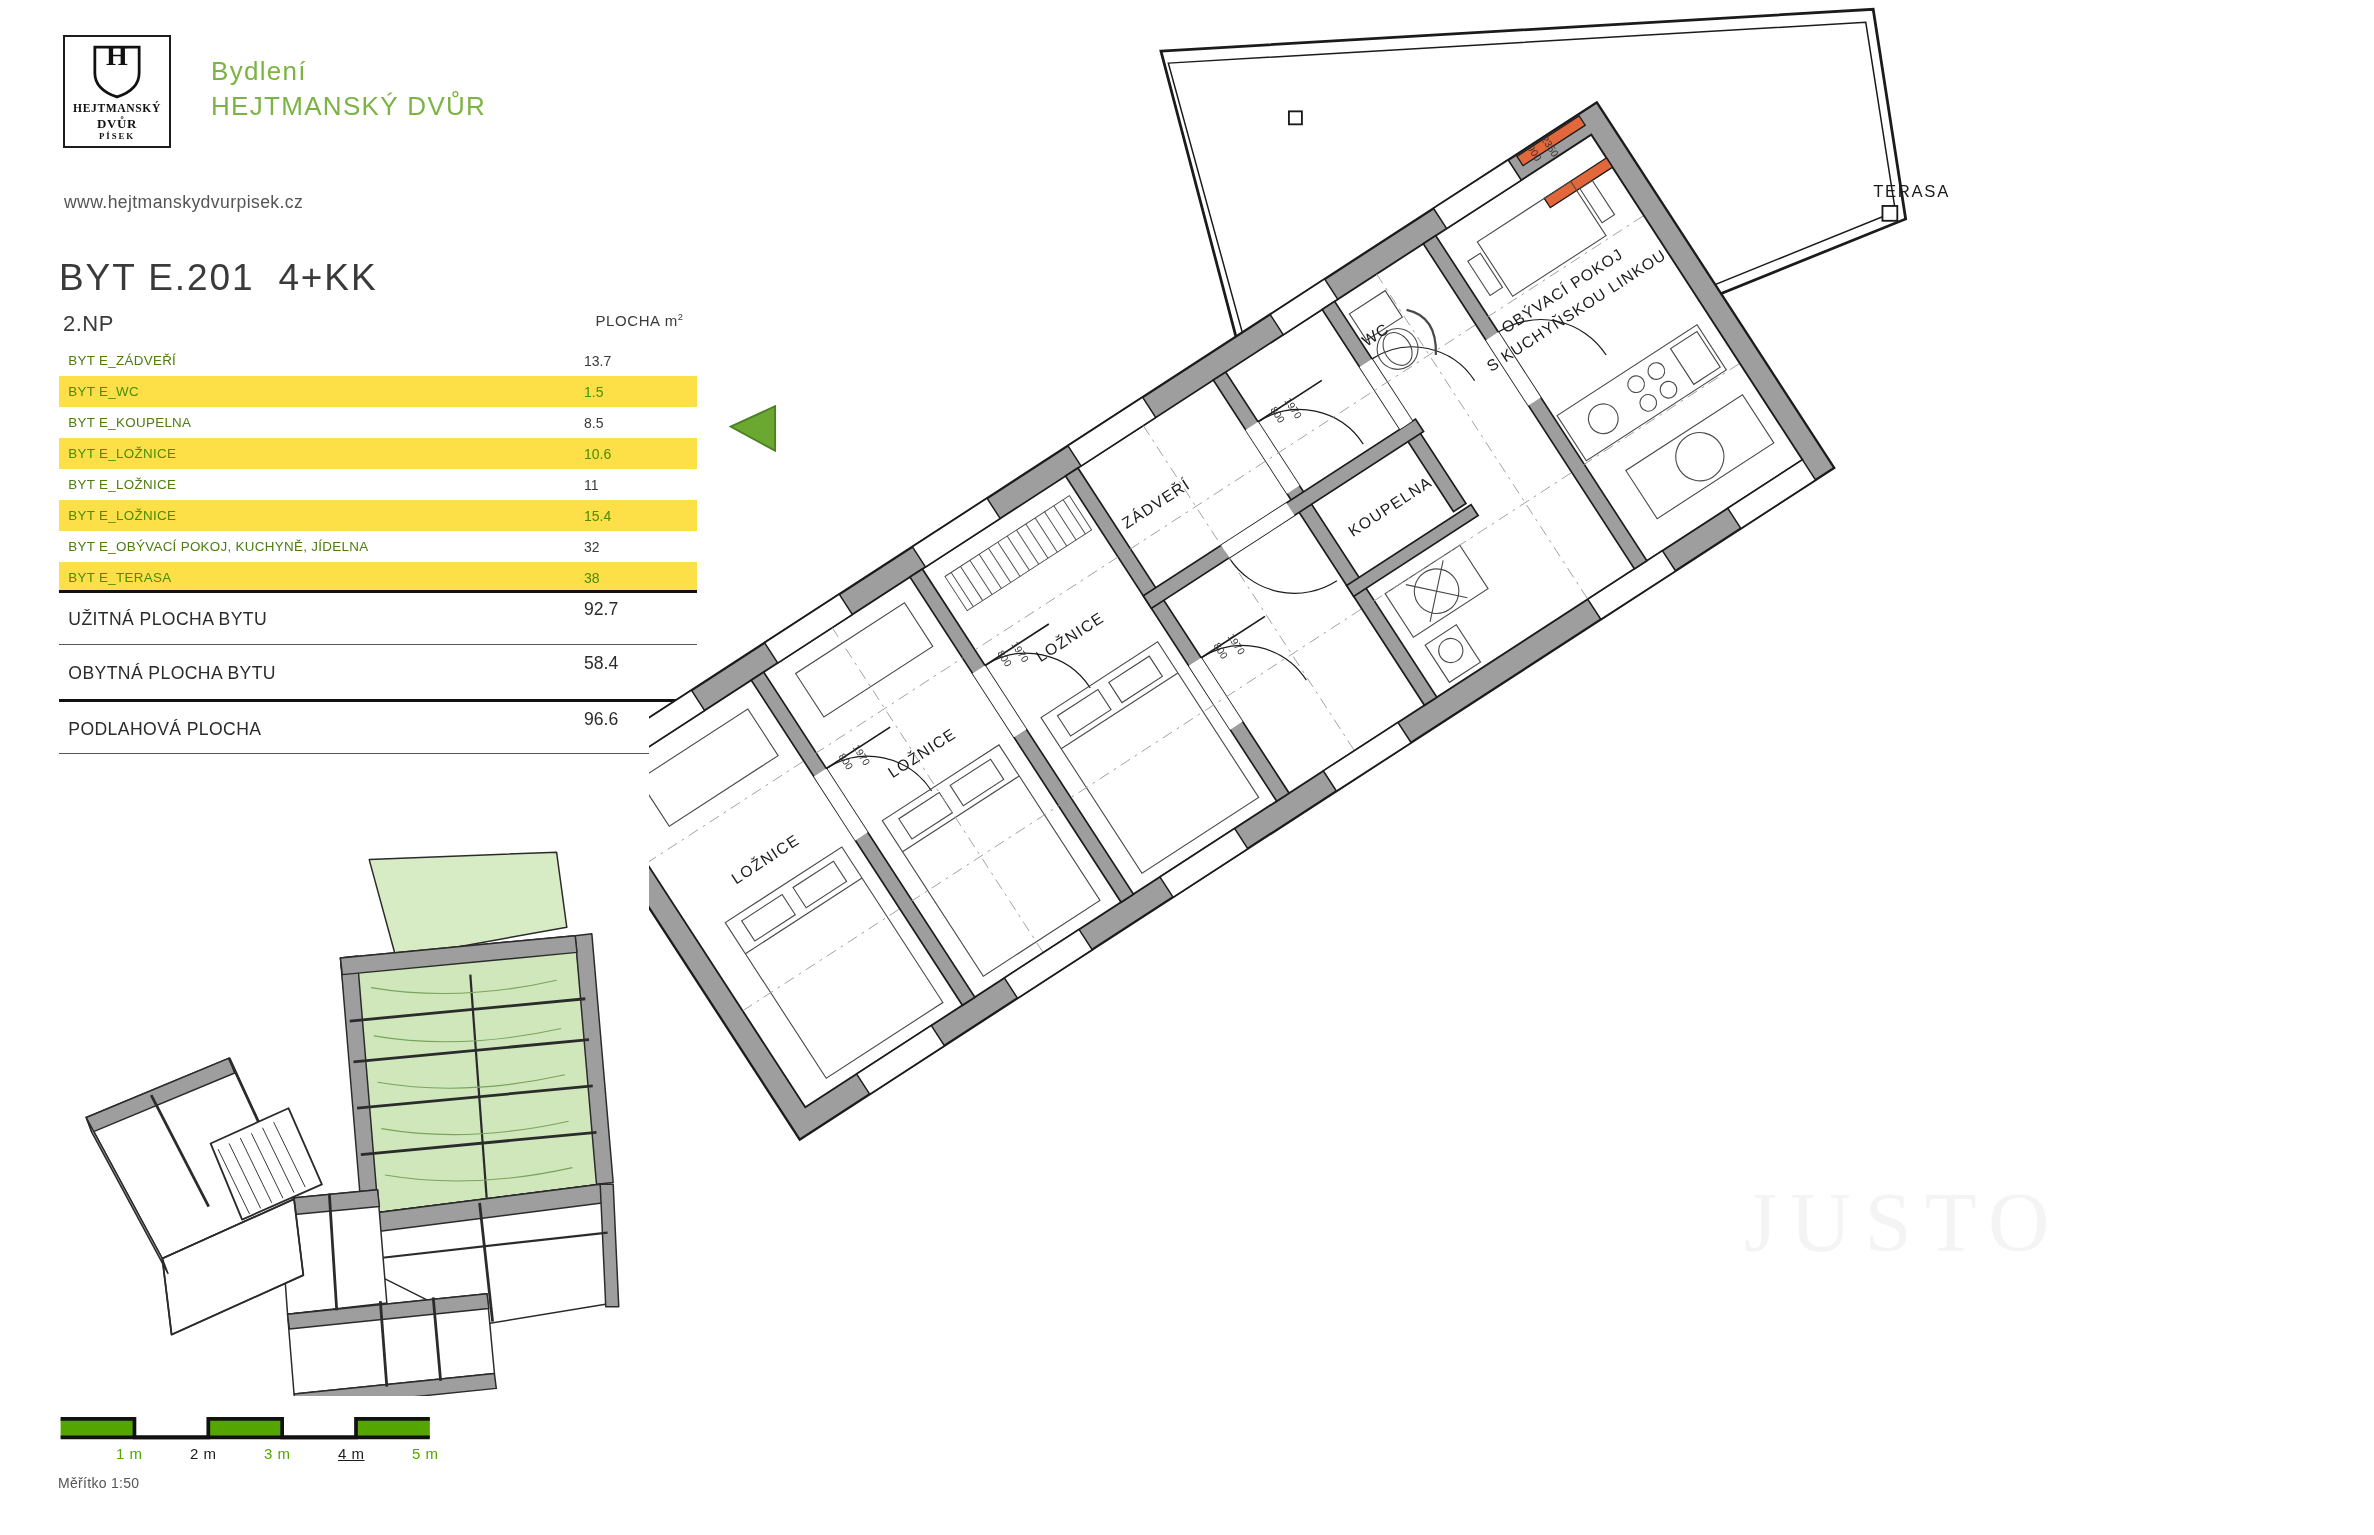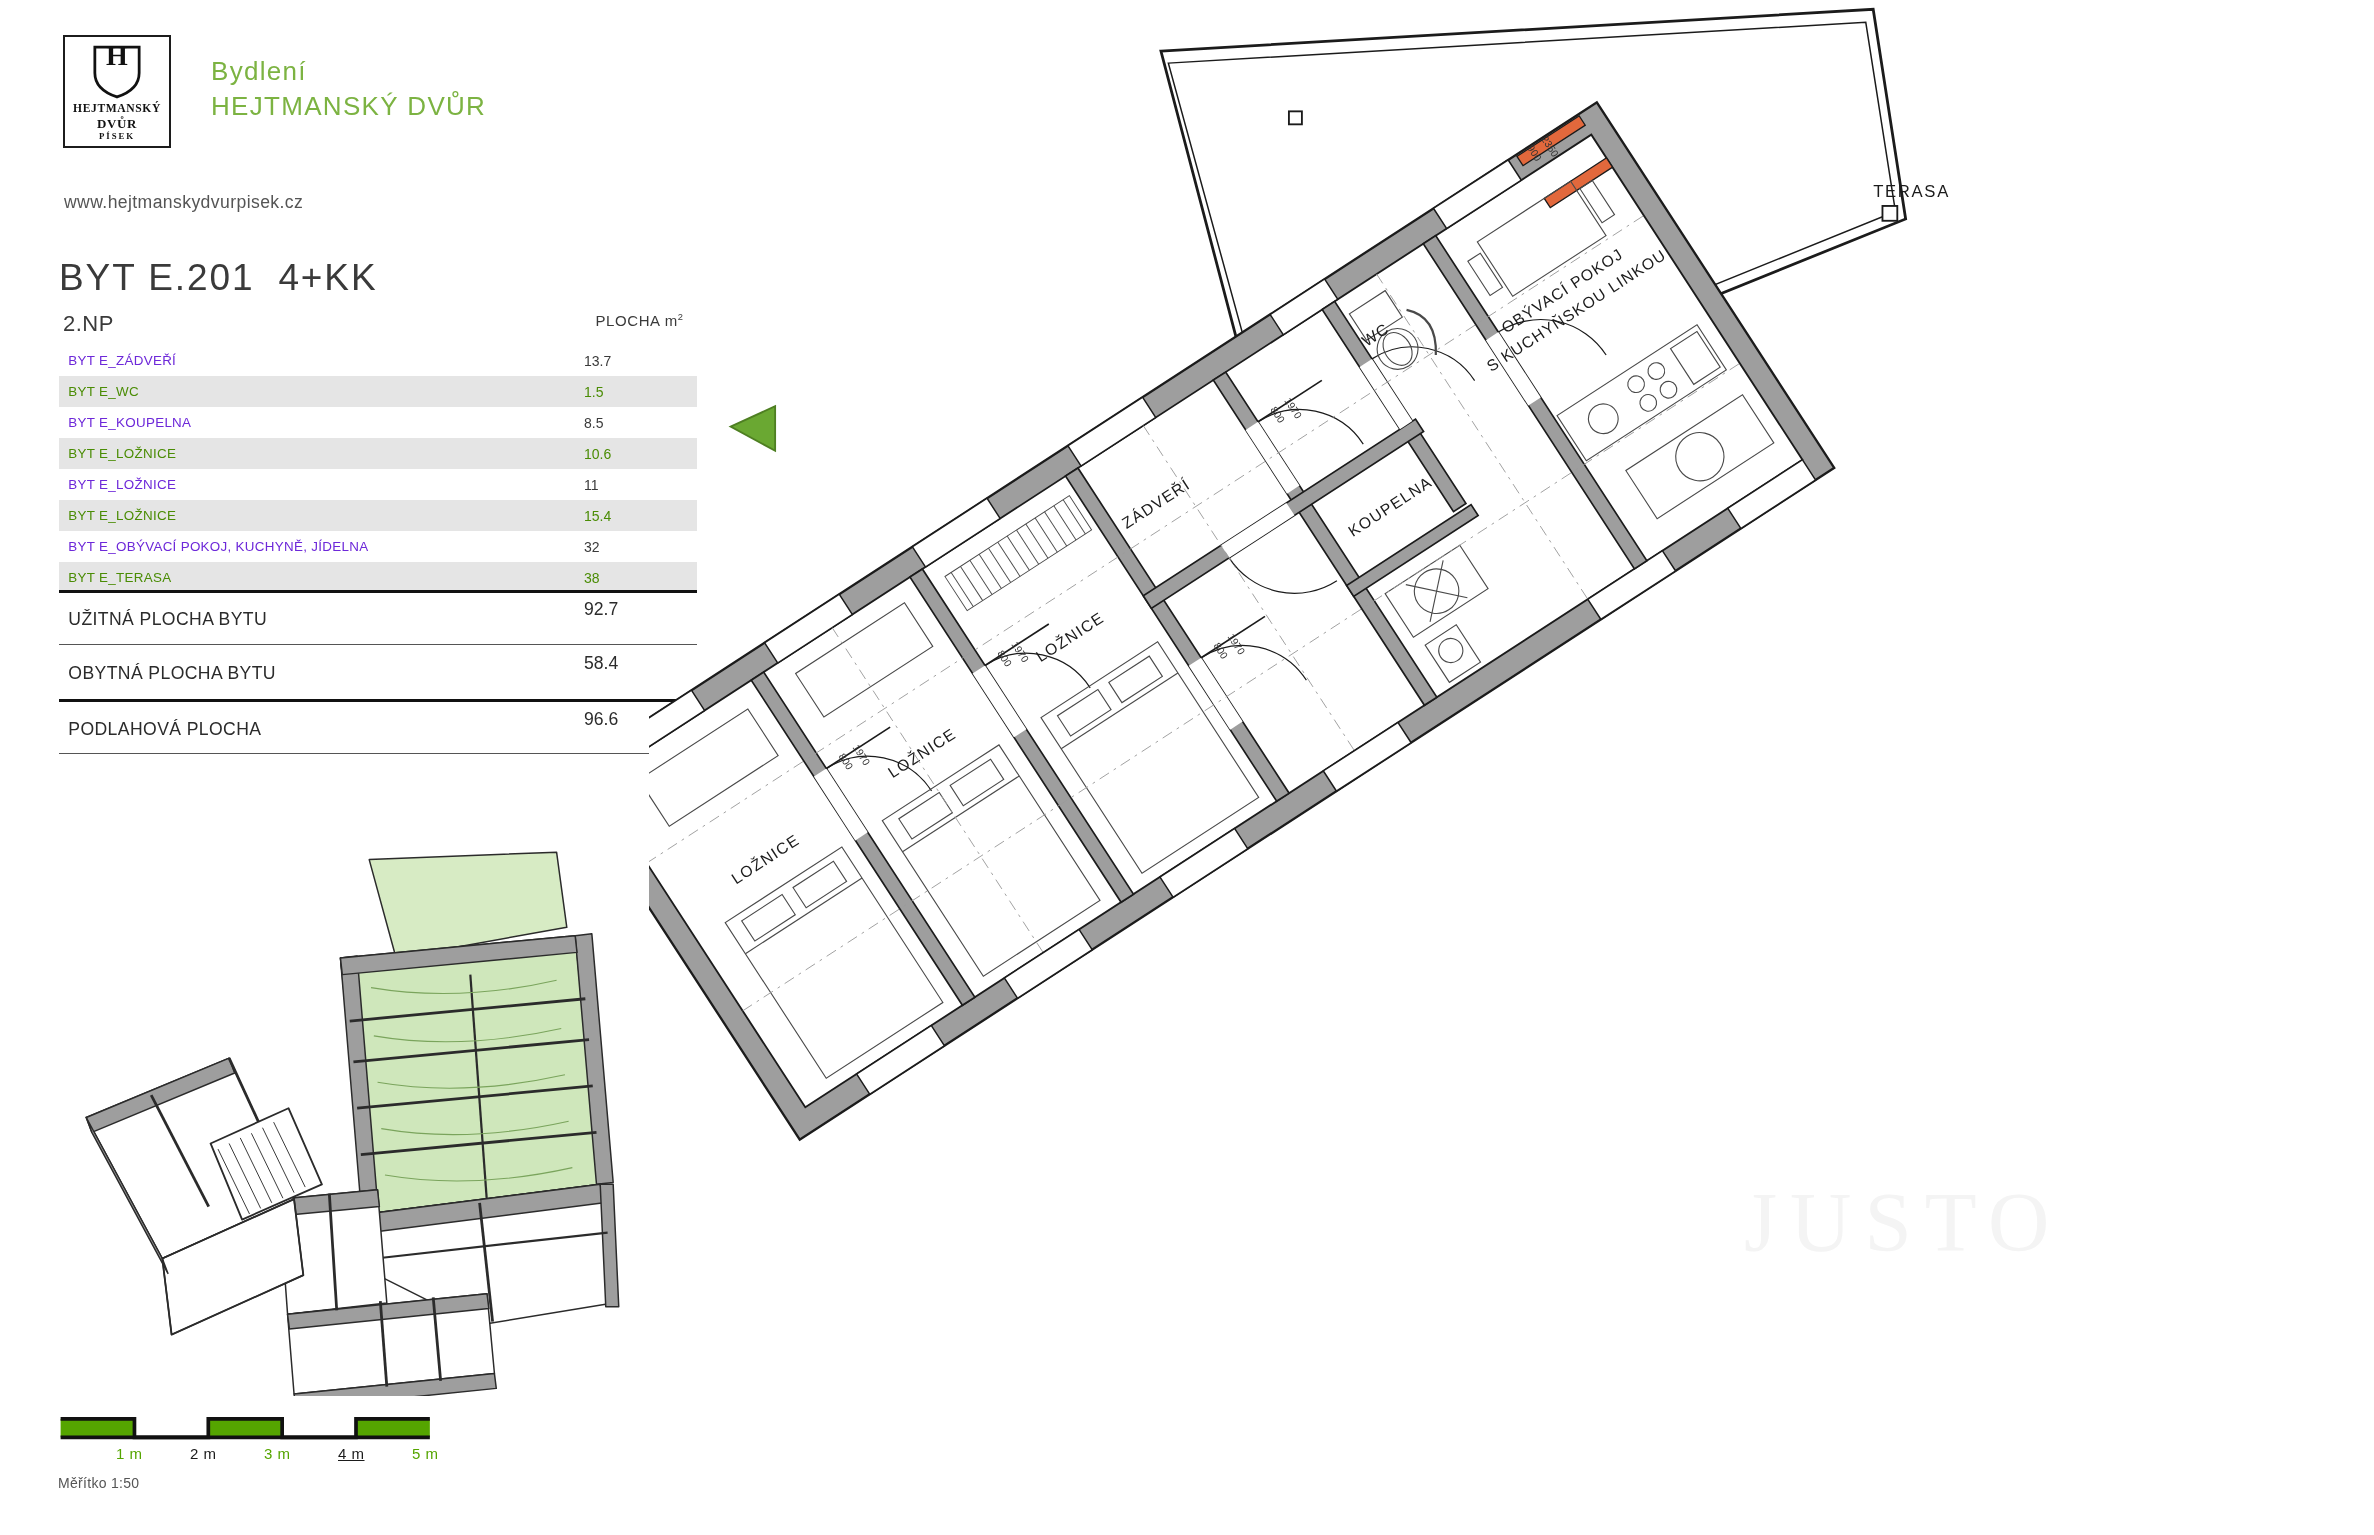--- a/index.html
+++ b/index.html
@@ -35,22 +35,22 @@
   .aptTitle{position:absolute;left:59px;top:257px;font-size:37px;letter-spacing:1.9px;color:#3a3a3a;}
   .aptTitle .sp{display:inline-block;width:24px;}
   .floorTag{position:absolute;left:63px;top:311px;font-size:22px;color:#3a3a3a;letter-spacing:0.5px;}
   .plochaHdr{position:absolute;left:584px;top:312px;width:111px;text-align:center;
      font-size:15px;color:#3a3a3a;letter-spacing:0.6px;}
   .plochaHdr sup{font-size:9.3px;}
 
   
   .tbl{position:absolute;left:59px;top:345px;width:638px;}
   .trow{position:relative;height:31px;display:flex;align-items:center;}
-  .trow.hl{background:#e5e5e5;}
-  .trow .nm{position:absolute;left:9.3px;font-size:13.4px;letter-spacing:0.3px;color:#6d28d9;}
+  .trow.hl{background:#fde047;}
+  .trow .nm{position:absolute;left:9.3px;font-size:13.4px;letter-spacing:0.3px;color:#4d7c0f;}
   .trow.hl .nm{color:#4a8c04;}
   .trow .vl{position:absolute;left:525px;width:111px;text-align:left;font-size:14px;color:#3a3a3a;}
   .trow.hl .vl{color:#4a8c04;}
 
   .ruleThick{position:absolute;left:59px;width:638px;height:2.8px;background:#111;}
   .ruleThin{position:absolute;left:59px;width:638px;height:0.9px;background:#555;}
 
   .sumrow{position:absolute;left:59px;width:638px;height:43px;}
   .sumrow .nm{position:absolute;left:9.3px;top:10.2px;font-size:17.6px;letter-spacing:0.4px;color:#2b2b2b;}
   .sumrow .vl{position:absolute;left:525px;top:0;width:111px;text-align:left;font-size:17.6px;color:#2b2b2b;}

